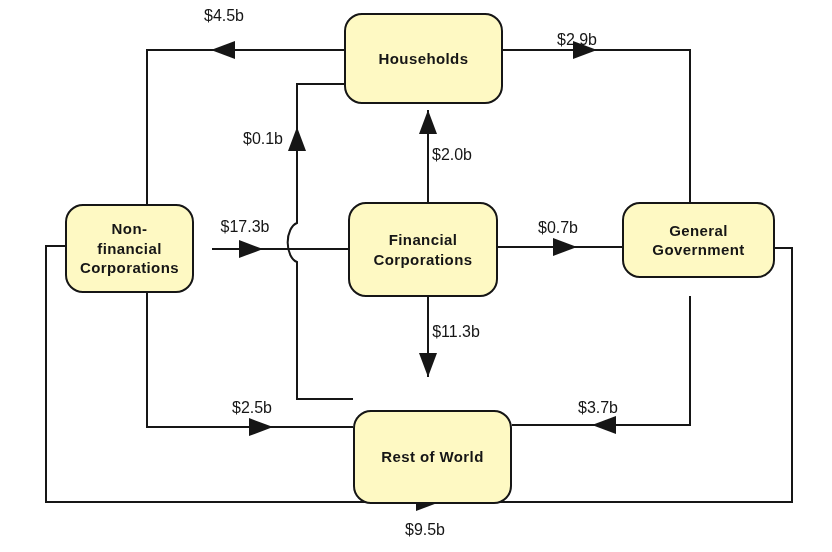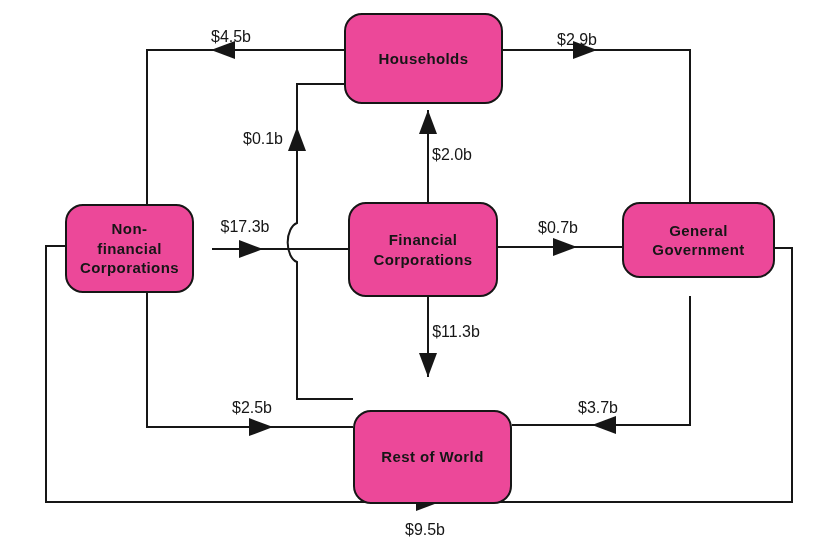--- a/index.html
+++ b/index.html
@@ -17,21 +17,21 @@
   }
   #wires {
     position: absolute;
     left: 0;
     top: 0;
     z-index: 1;
   }
   .node {
     position: absolute;
     box-sizing: border-box;
-    background: #ec4899;
+    background: #fef9c3;
     border: 2px solid #161616;
     border-radius: 18px;
     display: flex;
     align-items: center;
     justify-content: center;
     text-align: center;
     font-weight: bold;
     font-size: 15px;
     line-height: 1.3;
     letter-spacing: 0.4px;
@@ -46,21 +46,21 @@
   .node-row        { left: 353px; top: 378px; width: 159px; height: 94px; margin-top: 32px; }
   .flow-label {
     position: absolute;
     transform: translate(-50%, -50%);
     font-size: 16px;
     color: #161616;
     white-space: nowrap;
     z-index: 3;
     background: transparent;
   }
-  .lbl-45  { left: 224px; top: 37px; margin-left: 7px;  }
+  .lbl-45  { left: 224px; top: 16px;  }
   .lbl-29  { left: 577px; top: 40px;  }
   .lbl-01  { left: 263px; top: 139px; }
   .lbl-20  { left: 452px; top: 155px; }
   .lbl-173 { left: 245px; top: 227px; }
   .lbl-09  { left: 558px; top: 228px; }
   .lbl-126 { left: 456px; top: 332px; }
   .lbl-25  { left: 252px; top: 408px; }
   .lbl-37  { left: 598px; top: 408px; }
   .lbl-95  { left: 425px; top: 530px; }
 </style>

